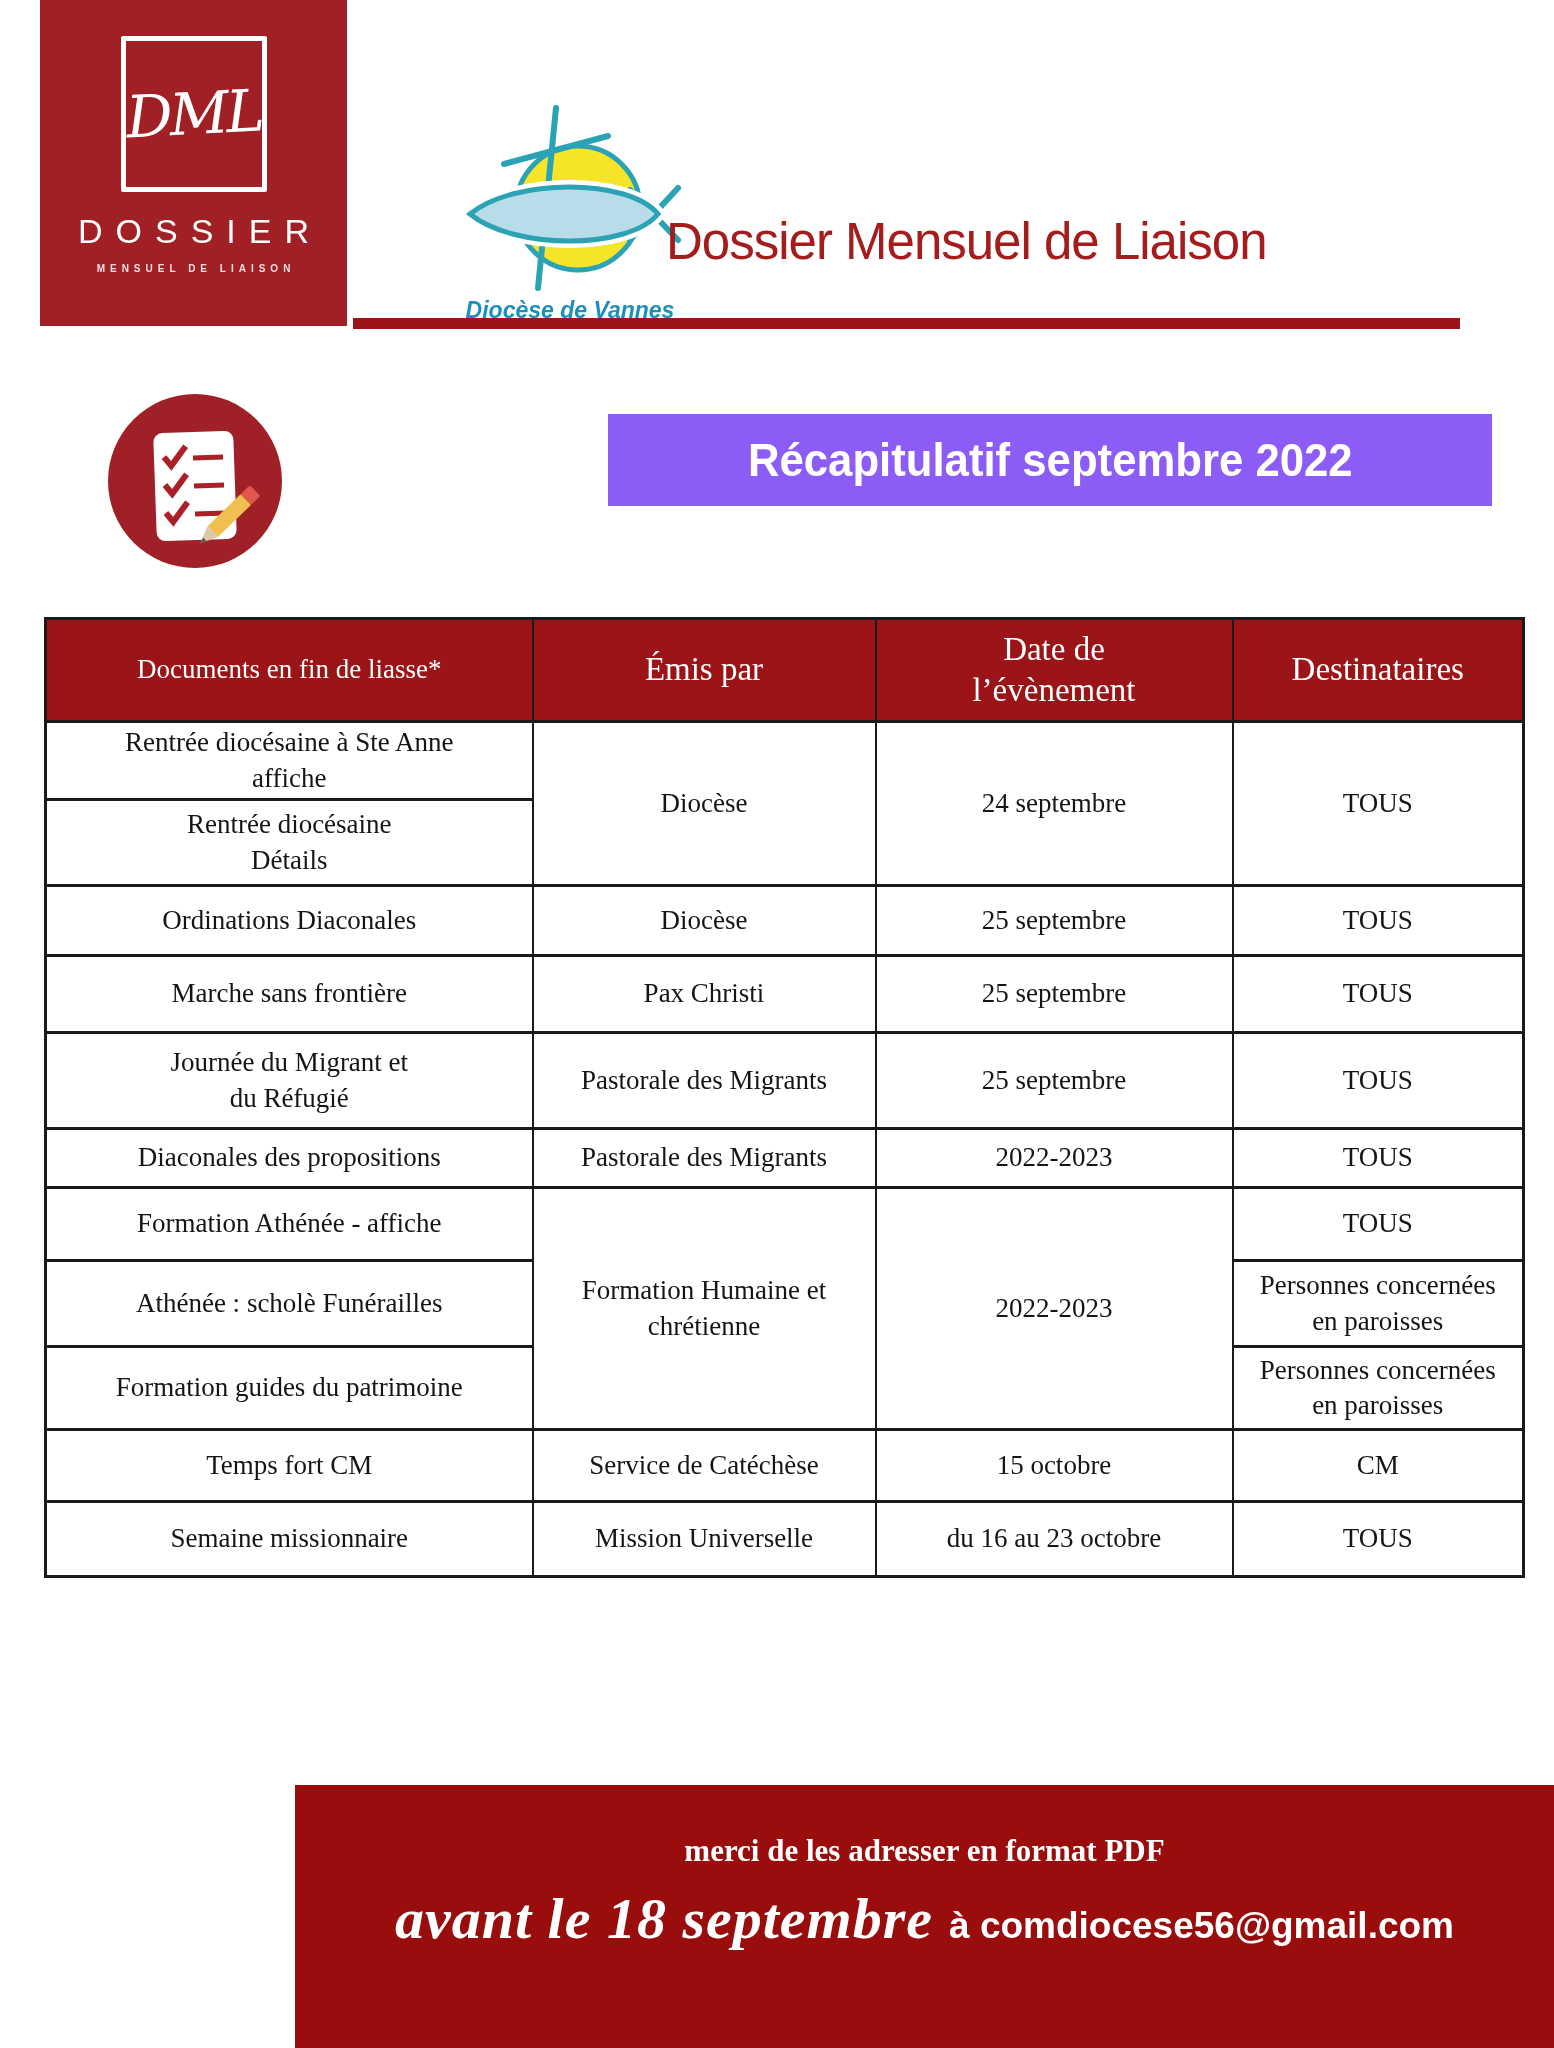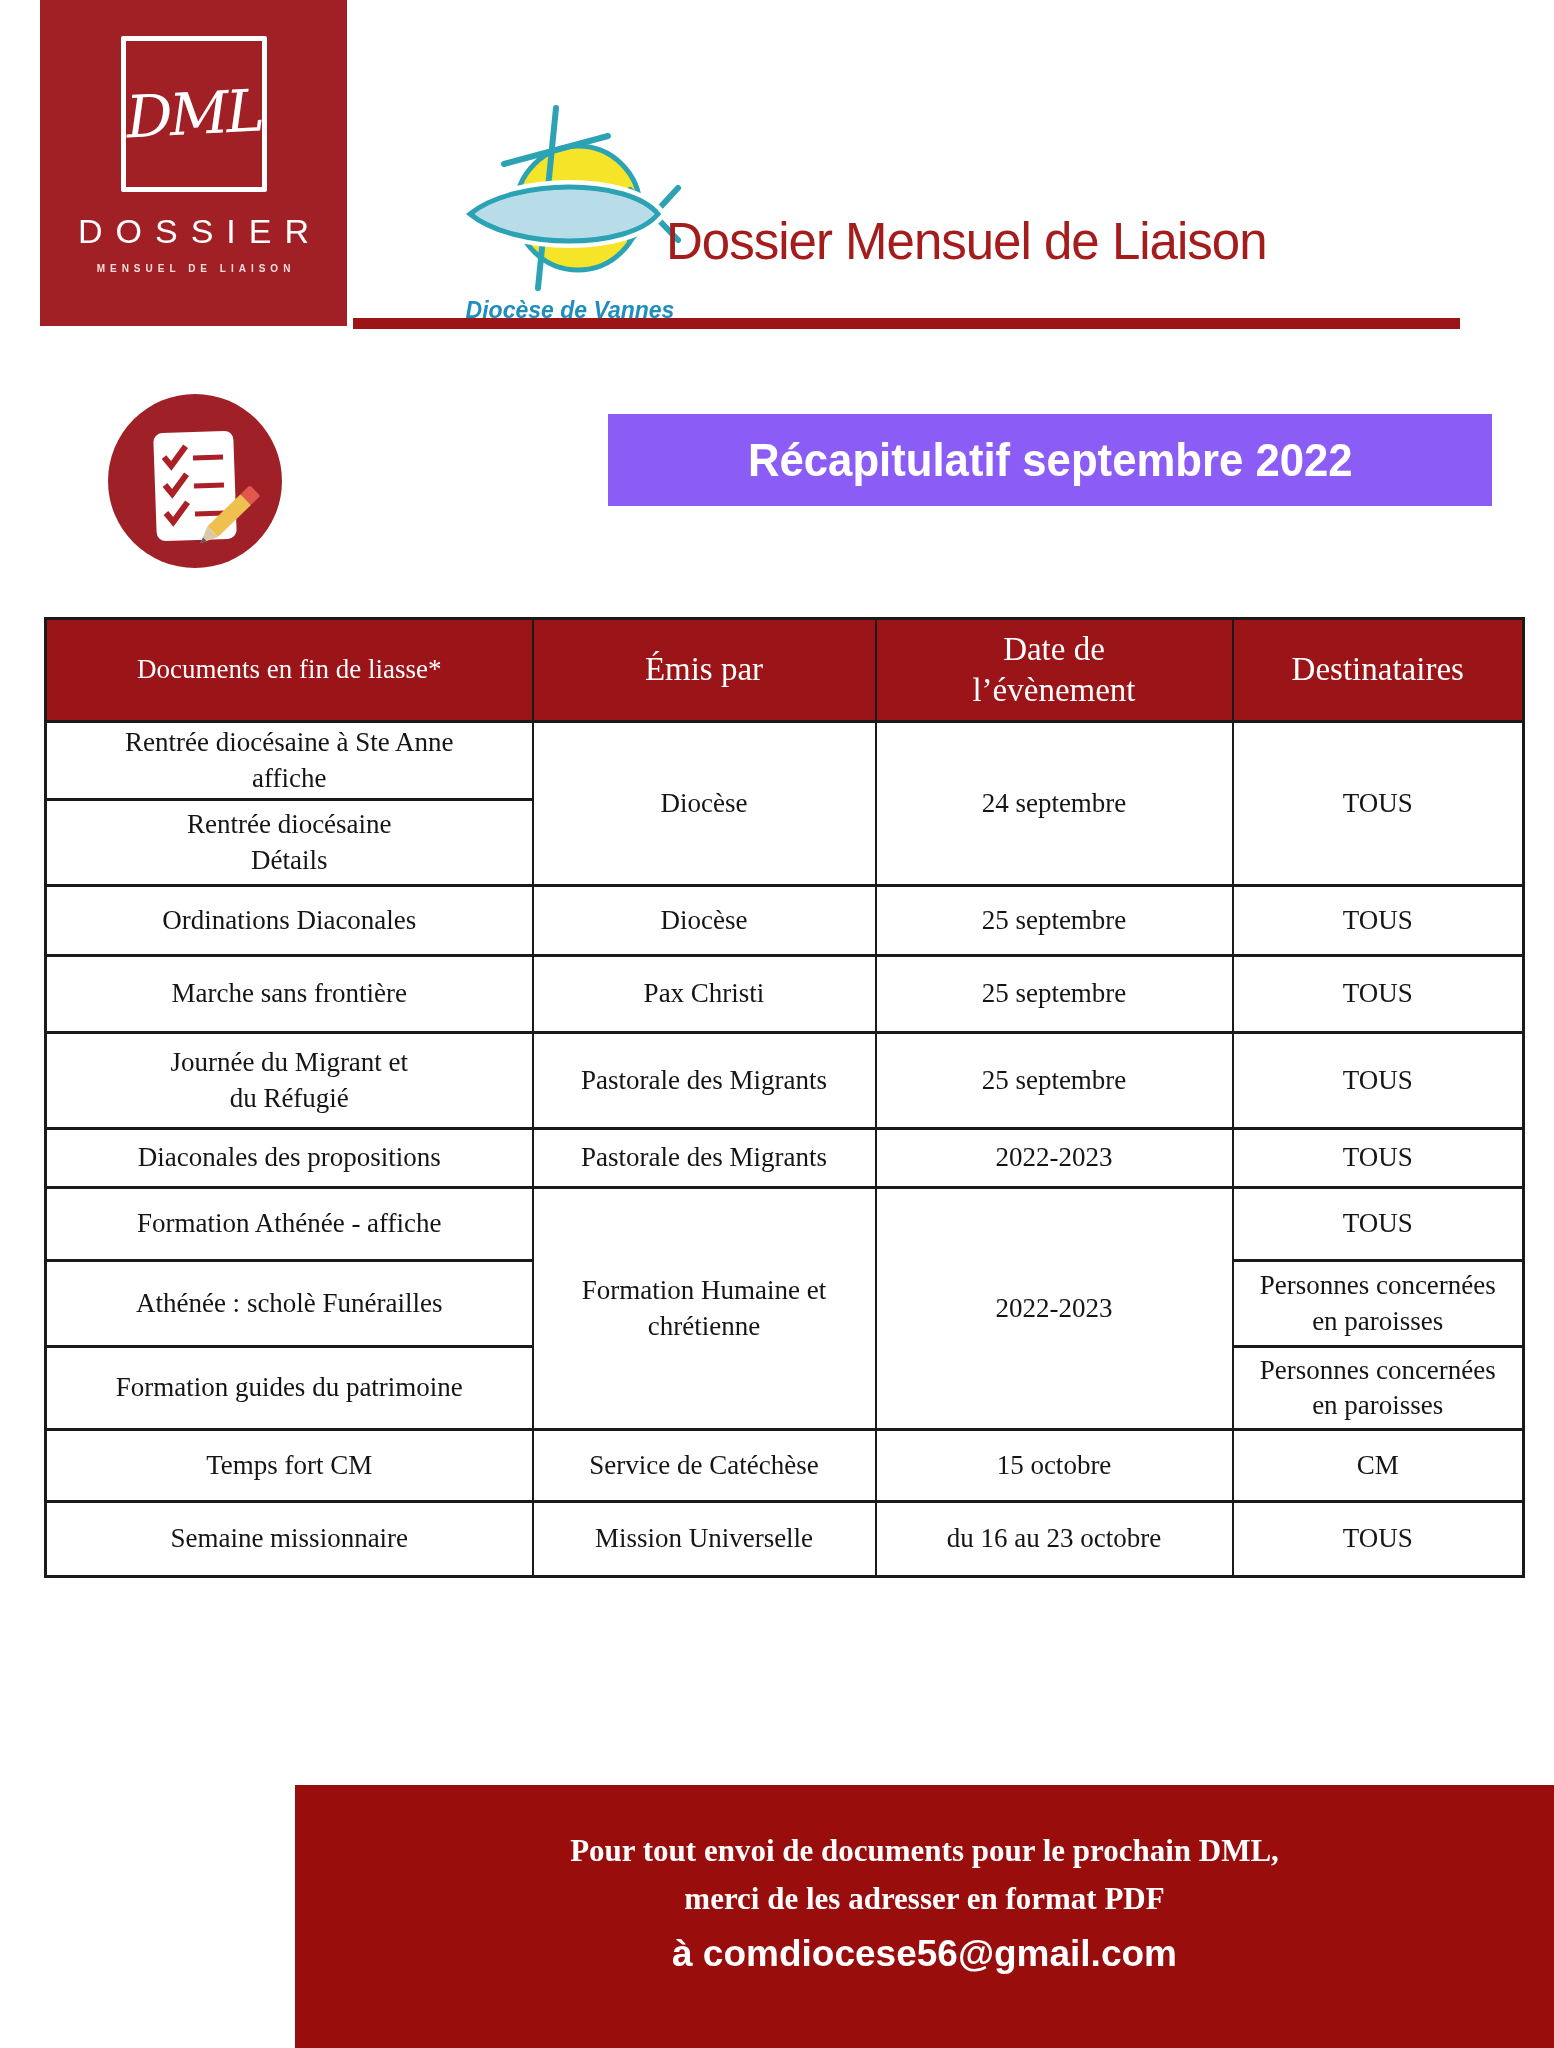--- a/index.html
+++ b/index.html
@@ -180,20 +180,20 @@
     <tr style="height:75px">
       <td>Semaine missionnaire</td>
       <td>Mission Universelle</td>
       <td>du 16 au 23 octobre</td>
       <td>TOUS</td>
     </tr>
   </tbody>
     </table>
 
   <div class="footer">
-    <div class="f-line">Pour tout envoi de documents pour le prochain DML,</div>
     <div class="f-line">merci de les adresser en format PDF</div>
     <div class="f-line3">
+      <span class="deadline">avant le 18 septembre</span>
       <span class="contact">à comdiocese56@gmail.com</span>
     </div>
   </div>
 
 </div>
 
 </body></html>

